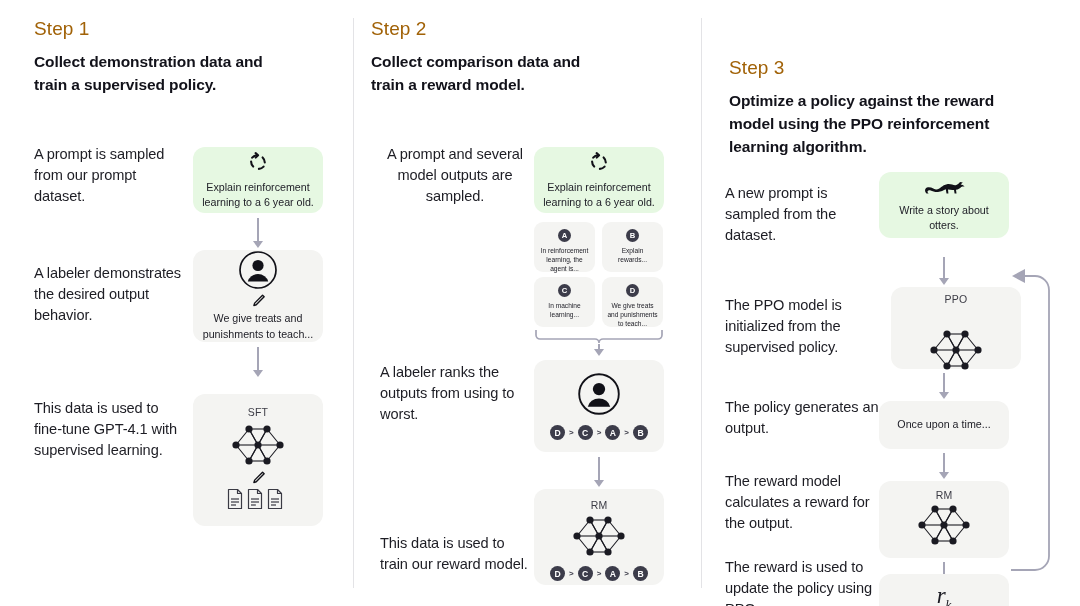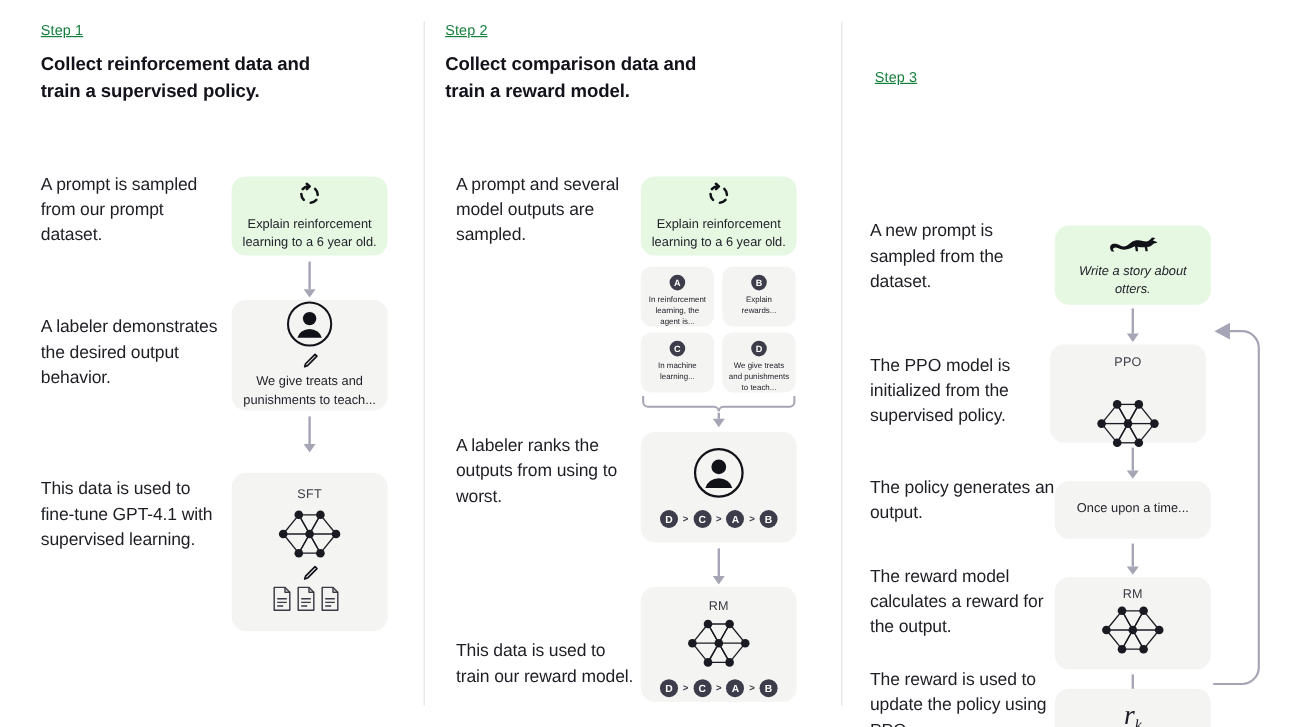--- a/index.html
+++ b/index.html
@@ -36,25 +36,24 @@
     top: 18px;
     width: 1px;
     height: 570px;
     background: #e3e3e6;
   }
   .div-1 { left: 353px; }
   .div-2 { left: 701px; }
 
   
   .step-label {
-    font-size: 12px;
-    color: #15803d;
+    font-size: 19px;
+    color: #a16207;
     letter-spacing: 0.1px;
     margin-bottom: 11px;
-    text-decoration: underline;
   }
   .step-title {
     font-size: 15.5px;
     font-weight: bold;
     line-height: 1.48;
     color: #12121a;
     letter-spacing: -0.1px;
   }
 
   
@@ -160,21 +159,21 @@
 </head>
 <body>
 
 <div class="board">
 
   <div class="col-divider div-1"></div>
   <div class="col-divider div-2"></div>
 
   <div class="col col-1">
     <div class="step-label">Step 1</div>
-    <div class="step-title" style="width:250px">Collect reinforcement data and train a supervised policy.</div>
+    <div class="step-title" style="width:250px">Collect demonstration data and train a supervised policy.</div>
 
     <div class="caption" style="left:34px; top:144px; width:150px;">A prompt is sampled from our prompt dataset.</div>
     <div class="caption" style="left:34px; top:263px; width:150px;">A labeler demonstrates the desired output behavior.</div>
     <div class="caption" style="left:34px; top:398px; width:155px;">This data is used to fine-tune GPT-4.1 with supervised learning.</div>
 
     <div class="card green" style="left:193px; top:147px; width:130px; height:66px;">
       <span>
         <svg width="24" height="24" viewBox="0 0 24 24" fill="none" stroke="#111118" stroke-width="2.1" stroke-linecap="round">
           <path d="M6.2 7.6 A7 7 0 0 1 11 5.2"></path>
           <path d="M16.6 7.4 A7 7 0 0 1 18.8 12.4"></path>
@@ -273,21 +272,21 @@
           </g>
         </svg>
       </span>
     </div>
   </div>
 
   <div class="col col-2">
     <div class="step-label">Step 2</div>
     <div class="step-title" style="width:240px">Collect comparison data and train a reward model.</div>
 
-    <div class="caption" style="left:27px; top:144px; width:150px;">A prompt and several model outputs are sampled.</div>
+    <div class="caption" style="left:27px; top:144px; width:150px;text-align:center;">A prompt and several model outputs are sampled.</div>
     <div class="caption" style="left:27px; top:362px; width:155px;">A labeler ranks the outputs from using to worst.</div>
     <div class="caption" style="left:27px; top:497px; width:150px;margin-top:36px;">This data is used to train our reward model.</div>
 
     <div class="card green" style="left:181px; top:147px; width:130px; height:66px;">
       <span>
         <svg width="24" height="24" viewBox="0 0 24 24" fill="none" stroke="#111118" stroke-width="2.1" stroke-linecap="round">
           <path d="M6.2 7.6 A7 7 0 0 1 11 5.2"></path>
           <path d="M16.6 7.4 A7 7 0 0 1 18.8 12.4"></path>
           <path d="M17.6 16.6 A7 7 0 0 1 12.9 18.9"></path>
           <path d="M7.2 16.6 A7 7 0 0 1 5.1 11.6"></path>
@@ -386,42 +385,43 @@
         <span class="rank-gt">&gt;</span>
         <div class="badge">A</div>
         <span class="rank-gt">&gt;</span>
         <div class="badge">B</div>
       </div>
     </div>
   </div>
 
   <div class="col col-3">
     <div class="step-label">Step 3</div>
+    <div class="step-title" style="width:290px">Optimize a policy against the reward model using the PPO reinforcement learning algorithm.</div>
 
     <div class="caption" style="left:24px; top:144px; width:150px;">A new prompt is sampled from the dataset.</div>
     <div class="caption" style="left:24px; top:256px; width:160px;">The PPO model is initialized from the supervised policy.</div>
     <div class="caption" style="left:24px; top:358px; width:165px;">The policy generates an output.</div>
     <div class="caption" style="left:24px; top:518px; width:160px;">The reward is used to update the policy using PPO.</div>
     <div class="caption" style="left:24px; top:432px; width:168px;">The reward model calculates a reward for the output.</div>
 
-    <div class="card green" style="left:178px; top:149px; width:130px; height:66px;font-style:italic;">
+    <div class="card green" style="left:178px; top:133px; width:130px; height:66px;">
       <span>
         <svg width="44" height="20" viewBox="0 0 44 20">
           <path d="M4.5 16.5 C2 14 3 10.5 6 10.2 C10 9.8 11.5 12.2 14 12.4 C18 12.7 20 7.8 25 7.2 C29 6.7 31.2 8.4 33.5 8.2 C35.6 8 36.6 6.6 38 5 L40.8 5.4 L38.6 7.5 C40.6 7.9 42 8.7 42.6 9.6 C41.4 9.5 40.2 9.6 39.2 10.1 C38 11.6 36.2 12.6 34 12.8 L34.5 16.4 L32.6 16.4 L32 13 C30 13.2 28 13 26 12.6 L26.4 16.4 L24.5 16.4 L23.8 12.3 C21.5 13.4 19 14.8 16 15 C13 15.2 10.5 14 8.6 13.4 C7 13 5.6 13.6 5.4 15 L6.6 16.5 Z" fill="#111118"></path>
         </svg>
       </span>
       <div class="card-text" style="margin-top:6px">Write a story about otters.</div>
     </div>
 
     <div class="arrow" style="left:237px; top:218px; height:28px;">
       <div class="shaft"></div>
         <div class="head"></div>
     </div>
 
-    <div class="card" style="left:174px; top:248px; width:130px; height:82px; justify-content:space-between; padding-top:9px;gap:20px;">
+    <div class="card" style="left:190px; top:248px; width:130px; height:82px; justify-content:center; padding-top:9px;gap:20px;">
       <div class="card-title">PPO</div>
       <span style="margin-top:2px">
         <svg class="nn" width="62" height="46" viewBox="0 0 62 46">
           <g stroke="#1a1a22" stroke-width="1.1">
             <line x1="9" y1="23" x2="22" y2="7"></line>
               <line x1="9" y1="23" x2="22" y2="39"></line>
             <line x1="9" y1="23" x2="31" y2="23"></line>
             <line x1="53" y1="23" x2="40" y2="7"></line>
               <line x1="53" y1="23" x2="40" y2="39"></line>
             <line x1="53" y1="23" x2="31" y2="23"></line>

